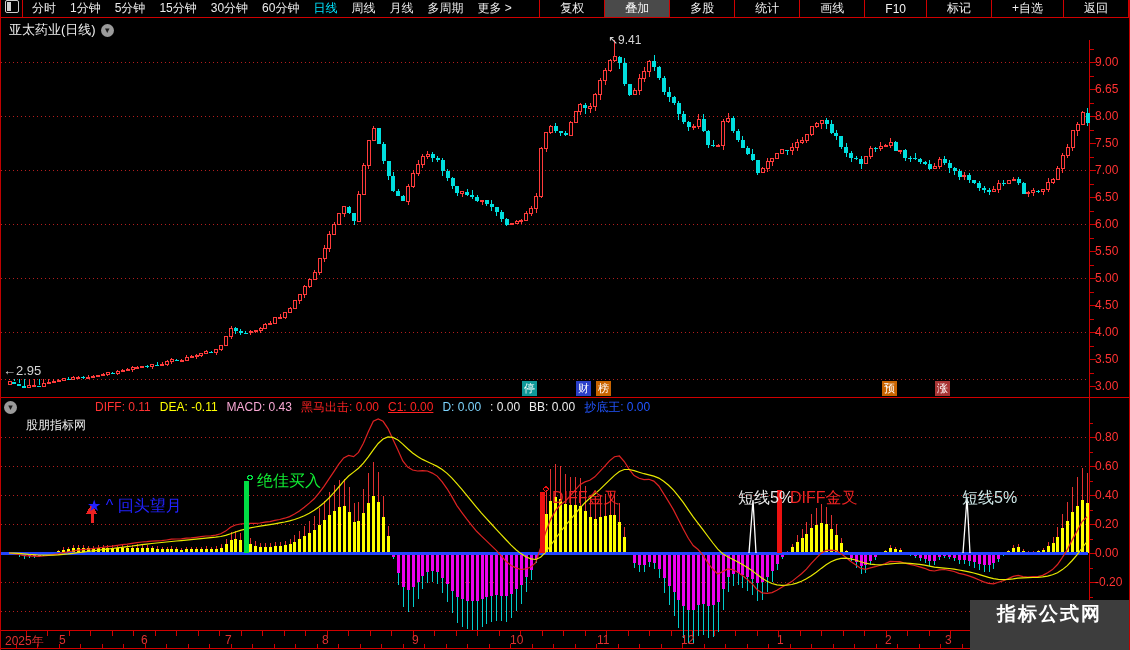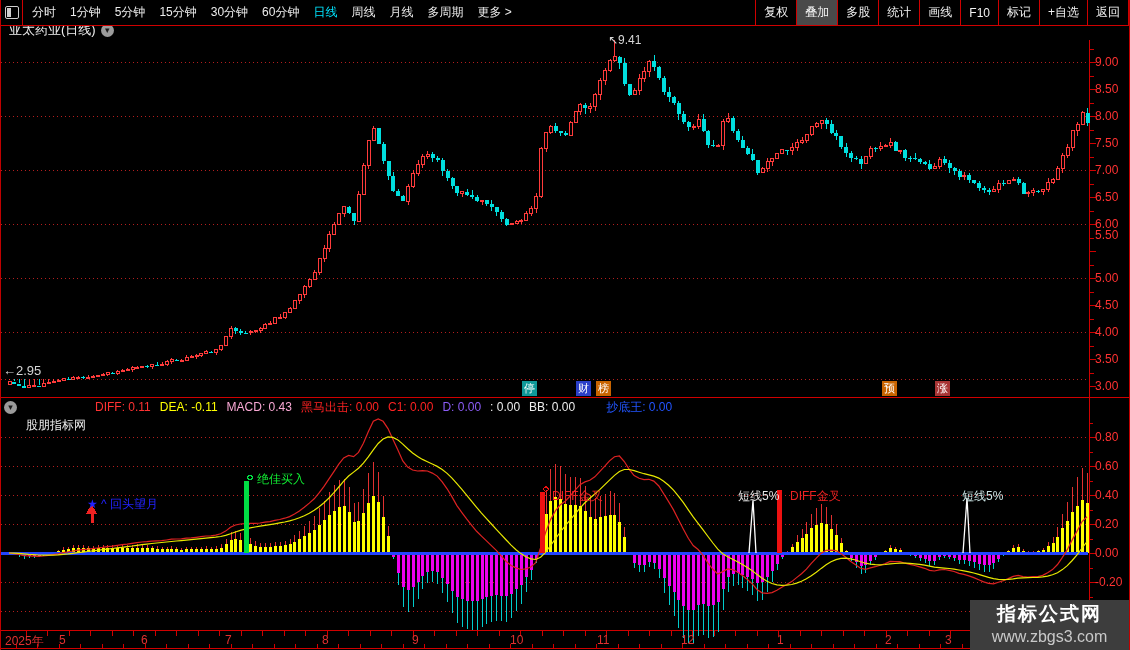--- a/index.html
+++ b/index.html
@@ -1,49 +1,49 @@
 <!DOCTYPE html>
 <html><head>
 <meta charset="utf-8">
 <style>
   html,body{margin:0;padding:0;background:#000;}
   #screen{position:relative;width:1130px;height:650px;background:#000;overflow:hidden;
     font-family:"Liberation Sans","DejaVu Sans",sans-serif;
     border-left:1px solid #c00000;border-right:1px solid #c00000;box-sizing:border-box;}
   
-  .topbar{position:absolute;top:0;left:0;width:100%;height:26px;display:flex;align-items:center;
+  .topbar{position:absolute;top:0;left:0;width:100%;height:18px;display:flex;
     border-bottom:1px solid #d00000;background:#000;z-index:6;box-sizing:border-box;}
   .tb-icon{width:12px;height:11px;border:1px solid #cfcfcf;border-radius:2px;margin:0 3px 0 4px;position:relative;flex:none;}
   .tb-icon::before{content:"";position:absolute;left:1px;top:1px;bottom:1px;width:4px;background:#cfcfcf;}
   .tb-sep{width:1px;align-self:stretch;background:#d00000;margin-right:9px;flex:none;}
   .menu-left{display:flex;gap:14px;color:#ececec;font-size:12px;white-space:nowrap;}
   .menu-left span{cursor:default;}
   .menu-left .active{color:#00e5ff;}
   .menu-right{margin-left:auto;display:flex;align-self:stretch;font-size:12px;color:#f2f2f2;}
-  .mr-item{display:flex;align-items:center;padding:0 8px;border-left:1px solid #d00000;white-space:nowrap;}
+  .mr-item{display:flex;align-items:center;padding:0 20px;border-left:1px solid #d00000;white-space:nowrap;}
   .mr-item:last-child{border-right:1px solid #d00000;}
   .mr-item.highlight{background:#4a4a4a;}
   
   .title-row{position:absolute;top:21px;left:8px;z-index:5;display:flex;align-items:center;gap:5px;
     color:#f0f0f0;font-size:13px;}
   .circle-chevron{width:13px;height:13px;border-radius:50%;background:#9b9b9b;color:#1a1a1a;
     font-size:9px;line-height:12px;text-align:center;flex:none;}
   
   #chart-svg{position:absolute;left:0;top:0;z-index:1;shape-rendering:crispEdges;}
   
   .px-label{position:absolute;left:1094px;color:#ff3232;font-size:12px;z-index:2;}
   
   .badge{position:absolute;top:381px;width:15px;height:15px;color:#fff;font-size:11px;line-height:15px;
     text-align:center;z-index:3;}
   
   .ind-header{position:absolute;left:0;top:398px;height:18px;width:1086px;display:flex;align-items:center;
     gap:9px;font-size:12px;z-index:3;white-space:nowrap;background:#000;}
   .ind-header .circle-chevron{margin-left:3px;}
   
-  .marker{position:absolute;font-size:12px;z-index:3;white-space:nowrap;}
+  .marker{position:absolute;font-size:16px;z-index:3;white-space:nowrap;}
   
   .anno{position:absolute;color:#d6d6d6;font-size:12px;z-index:3;white-space:nowrap;}
   
   .tl-label{position:absolute;top:633px;color:#e23030;font-size:12px;z-index:2;white-space:nowrap;}
   
   .watermark{position:absolute;right:0;bottom:0;width:159px;height:50px;background:#3d3d3d;z-index:7;
     text-align:center;padding-top:1px;box-sizing:border-box;}
   .wm1{color:#ffffff;font-size:19px;font-weight:bold;letter-spacing:2px;line-height:26px;}
   .wm2{color:#c9c9c9;font-size:16px;line-height:20px;}
 </style>
@@ -1131,40 +1131,39 @@
     <span>←</span><span>2.95</span>
   </div>
 
   <div class="ind-header">
     <span class="circle-chevron">▾</span>
   <span style="color: rgb(236, 236, 236); margin-top: 36px;">股朋指标网</span>
       <span style="color: rgb(255, 50, 50);">DIFF: 0.11</span>
       <span style="color: rgb(255, 255, 0);">DEA: -0.11</span>
       <span style="color: #f9a8d4;">MACD: 0.43</span>
       <span style="color: rgb(255, 34, 34);">黑马出击: 0.00</span>
-      <span style="color: rgb(255, 34, 34);">C1: 0.00</span>
-      <span style="color: #8b5cf6;">D: 0.00</span>
+      <span style="color: rgb(255, 34, 34); text-decoration: underline;">C1: 0.00</span>
+      <span style="color: #7dd3fc;">D: 0.00</span>
       <span style="color: rgb(236, 236, 236);">: 0.00</span>
       <span style="color: rgb(236, 236, 236);">BB: 0.00</span>
-      <span style="color: rgb(34, 85, 255); margin-left: 22px;">抄底王: 0.00</span>
+      <span style="color: rgb(34, 85, 255);">抄底王: 0.00</span>
     </div>
 
   <div class="watermark">
     <div class="wm1">指标公式网</div>
-    <div class="wm2">www.zbgs3.com</div>
   </div>
 
 <div class="px-label" style="top: 55px;">9.00</div>
-    <div class="px-label" style="top: 82px;">8.50</div>
+    <div class="px-label" style="top: 82px;">6.65</div>
     <div class="px-label" style="top: 109px;">8.00</div>
     <div class="px-label" style="top: 136px;">7.50</div>
     <div class="px-label" style="top: 163px;">7.00</div>
     <div class="px-label" style="top: 190px;">6.50</div>
     <div class="px-label" style="top: 217px;">6.00</div>
-    <div class="px-label" style="top: 228px;">5.50</div>
+    <div class="px-label" style="top: 244px;">5.50</div>
     <div class="px-label" style="top: 271px;">5.00</div>
     <div class="px-label" style="top: 298px;">4.50</div>
     <div class="px-label" style="top: 325px;">4.00</div>
     <div class="px-label" style="top: 352px;">3.50</div>
     <div class="px-label" style="top: 379px;">3.00</div>
     <div class="px-label" style="top: 430px;">0.80</div>
     <div class="px-label" style="top: 459px;">0.60</div>
     <div class="px-label" style="top: 488px;">0.40</div>
     <div class="px-label" style="top: 517px;">0.20</div>
     <div class="px-label" style="top: 546px;">0.00</div>

